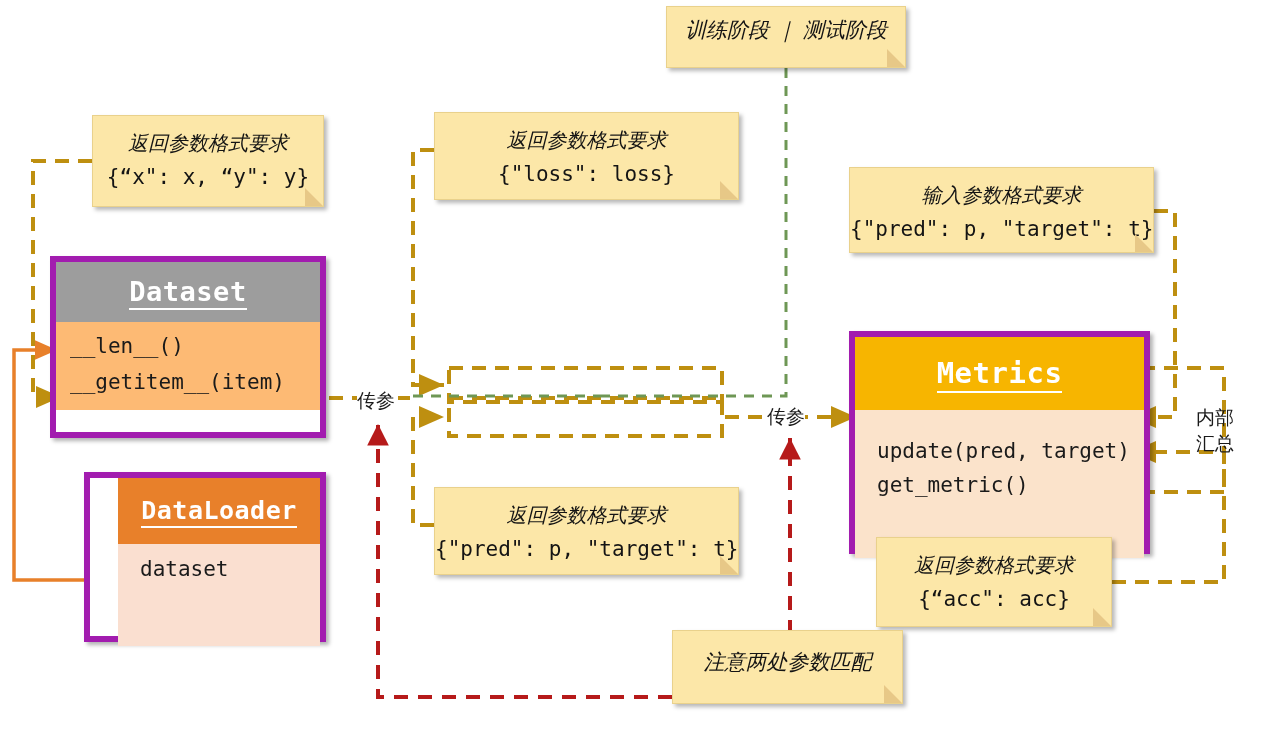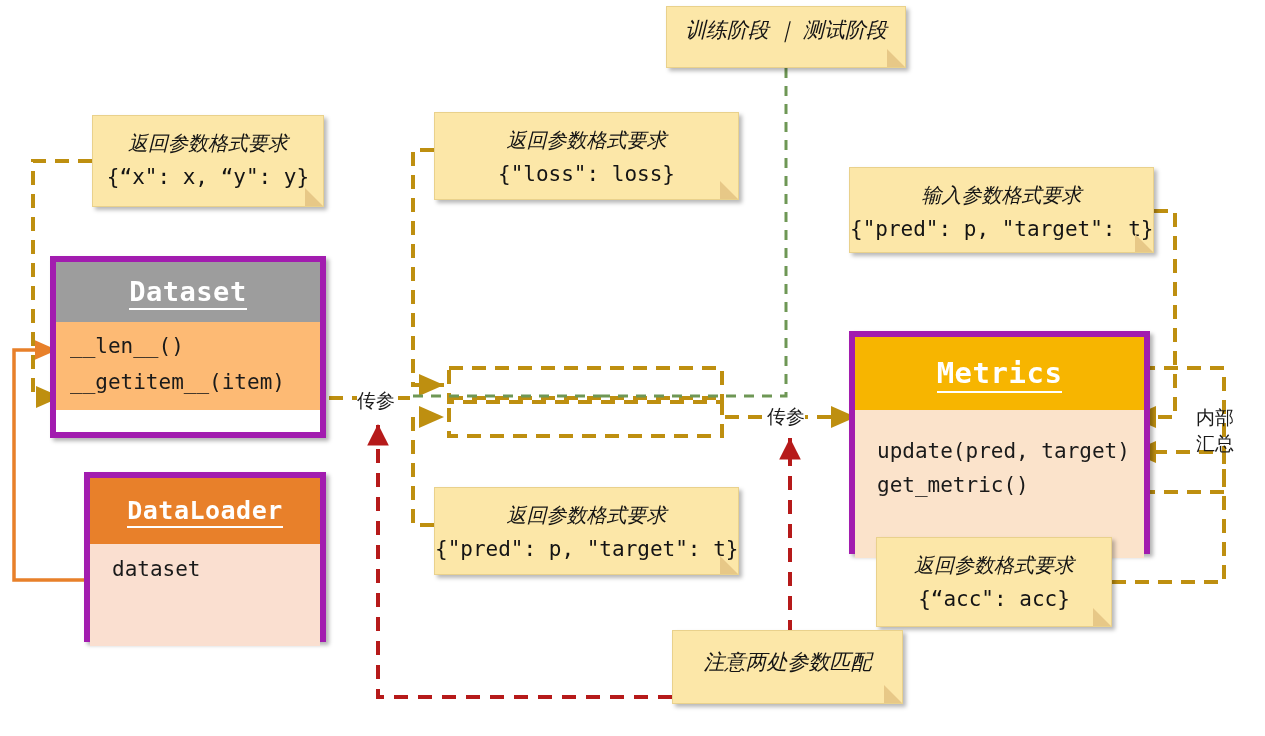--- a/index.html
+++ b/index.html
@@ -35,21 +35,21 @@
   }
   .cbody .m { white-space:nowrap; }
 
   
   #box-dataset { left:50px; top:256px; width:276px; height:182px; }
   #box-dataset .chead { background:#9d9d9d; height:60px; line-height:60px; font-size:27px; }
   #box-dataset .cbody { background:#fdba74; height:88px; padding:6px 0 0 14px; font-size:21px; }
   #box-dataset .cbody .m { line-height:36px; }
 
   
-  #box-dataloader { left:84px; top:472px; width:242px; height:170px; }
+  #box-dataloader { left:84px; top:472px; width:242px; height:170px;padding-left:28px; }
   #box-dataloader .chead { background:#E8802A; height:66px; line-height:66px; font-size:25px; }
   #box-dataloader .cbody { background:#FADFD0; height:102px; padding:8px 0 0 22px; font-size:21px; }
   #box-dataloader .cbody .m { line-height:34px; }
 
   
   #box-nnmodule { left:434px; top:240px; width:305px; height:212px; }
   #box-nnmodule .chead { background:#4C8FC8; height:75px; line-height:75px; font-size:28px; }
   #box-nnmodule .cbody { background:#D1DDEF; height:135px; padding:6px 0 0 20px; font-size:21px; }
   #box-nnmodule .cbody .m { line-height:32px; }
 

